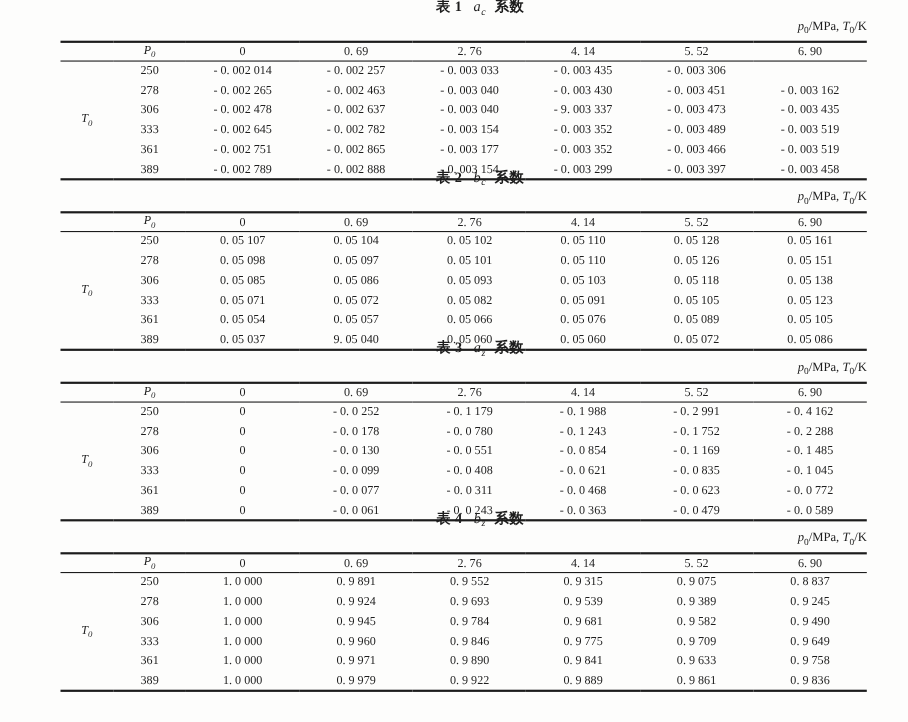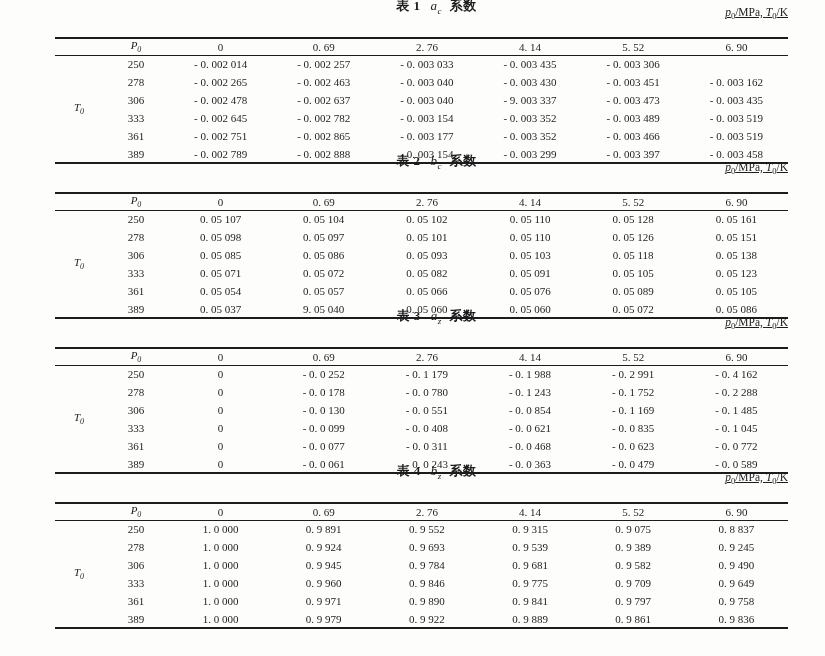--- a/index.html
+++ b/index.html
@@ -30,24 +30,23 @@
     font-size: 13px;
     letter-spacing: 0.5px;
     white-space: pre;
   }
   .cap-no { font-weight: bold; }
   .coef { font-style: italic; margin: 0 4px 0 10px; }
   .coef sub { font-style: italic; font-size: 9px; }
   .cap-suffix { font-weight: bold; }
   .unit {
     position: absolute;
-    right: 0; bottom: 16px;
+    right: 0; bottom: 5px;
     font-size: 11.5px;
     white-space: pre;
-    text-decoration: underline;
   }
   .unit .it { font-style: italic; }
   .unit sub { font-size: 8.5px; }
   table.data-table {
     width: 100%;
     border-collapse: collapse;
     table-layout: fixed;
     border-top: 2.2px solid #1c1c1c;
     border-bottom: 2.2px solid #1c1c1c;
   }
@@ -410,21 +409,21 @@
               <td>0. 9 775</td>
               <td>0. 9 709</td>
               <td>0. 9 649</td>
             </tr>
             <tr>
               <td>361</td>
               <td>1. 0 000</td>
               <td>0. 9 971</td>
               <td>0. 9 890</td>
               <td>0. 9 841</td>
-              <td>0. 9 797</td>
+              <td>0. 9 633</td>
               <td>0. 9 758</td>
             </tr>
             <tr>
               <td>389</td>
               <td>1. 0 000</td>
               <td>0. 9 979</td>
               <td>0. 9 922</td>
               <td>0. 9 889</td>
               <td>0. 9 861</td>
               <td>0. 9 836</td>

